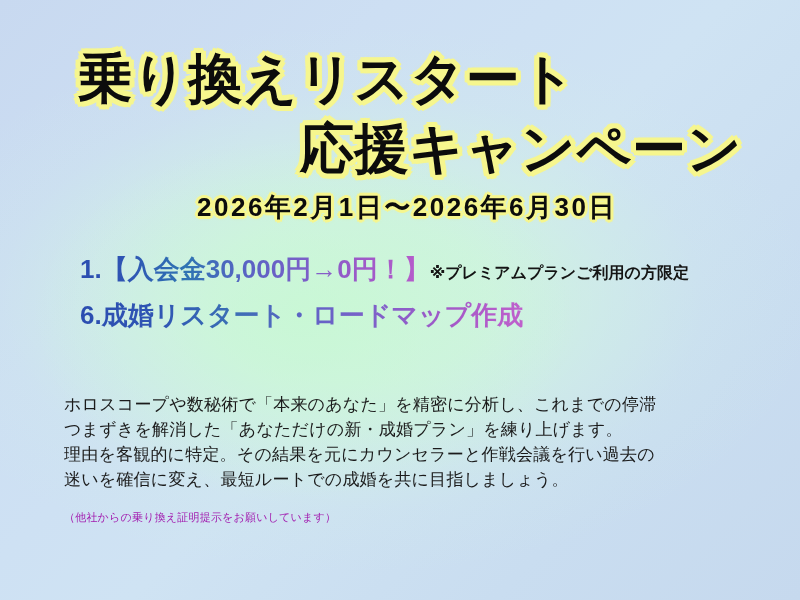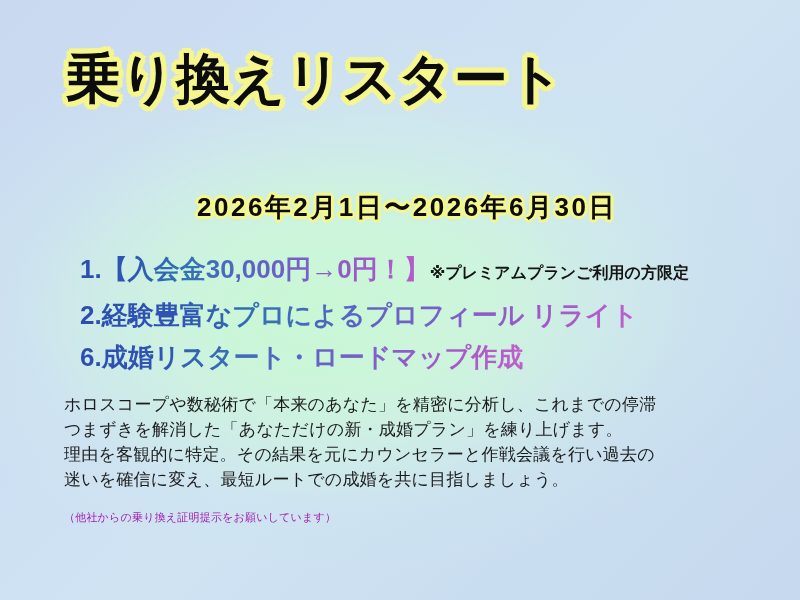--- a/index.html
+++ b/index.html
@@ -86,21 +86,21 @@
       -3px  3px 0 #f6f68e,  3px  3px 0 #f6f68e,
       -4px  0px 0 #f6f68e,  4px  0px 0 #f6f68e,
        0px -4px 0 #f6f68e,  0px  4px 0 #f6f68e,
       -5px -2px 0 #f6f68e,  5px -2px 0 #f6f68e,
       -5px  2px 0 #f6f68e,  5px  2px 0 #f6f68e,
       -2px -5px 0 #f6f68e,  2px -5px 0 #f6f68e,
       -2px  5px 0 #f6f68e,  2px  5px 0 #f6f68e,
        0 0 7px rgba(246,246,142,0.95);
   }
 
-  .headline-line-1 { padding-left: 66px; }
+  .headline-line-1 { padding-left: 66px; margin-left: 12px; }
   .headline-line-2 { padding-left: 300px; margin-top: 10px; }
 
   
   .date-band {
     position: absolute;
     left: 0;
     top: 190px;
     width: 100%;
     text-align: center;
     padding-left: 7px;
@@ -222,35 +222,33 @@
 <div class="poster">
 
   <div class="bg-layer bg-base"></div>
   <div class="bg-layer bg-green"></div>
   <div class="bg-layer bg-green2"></div>
 
   <div class="content">
 
     <div class="headline">
       <div class="headline-line headline-line-1">乗り換えリスタート</div>
+      <div class="headline-line headline-line-2">応援キャンペーン</div>
     </div>
 
     <div class="date-band">
       <span class="date-text">2026年2月1日〜2026年6月30日</span>
     </div>
 
     <div class="benefit-list">
 
       <div class="benefit-row benefit-row-1">
         <span class="benefit-main">1.【入会金30,000円→0円！】</span><span class="benefit-note">※プレミアムプランご利用の方限定</span>
       </div>
 
-      <div class="benefit-row benefit-row-2">
-        <span class="benefit-main">2.経験豊富なプロによるプロフィール リライト</span>
-      </div>
 
       <div class="benefit-row benefit-row-3">
         <span class="benefit-main">6.成婚リスタート・ロードマップ作成</span>
       </div>
 
     </div>
 
     <div class="body-copy">
       <div class="body-line">ホロスコープや数秘術で「本来のあなた」を精密に分析し、これまでの停滞</div>
       <div class="body-line">つまずきを解消した「あなただけの新・成婚プラン」を練り上げます。</div>

